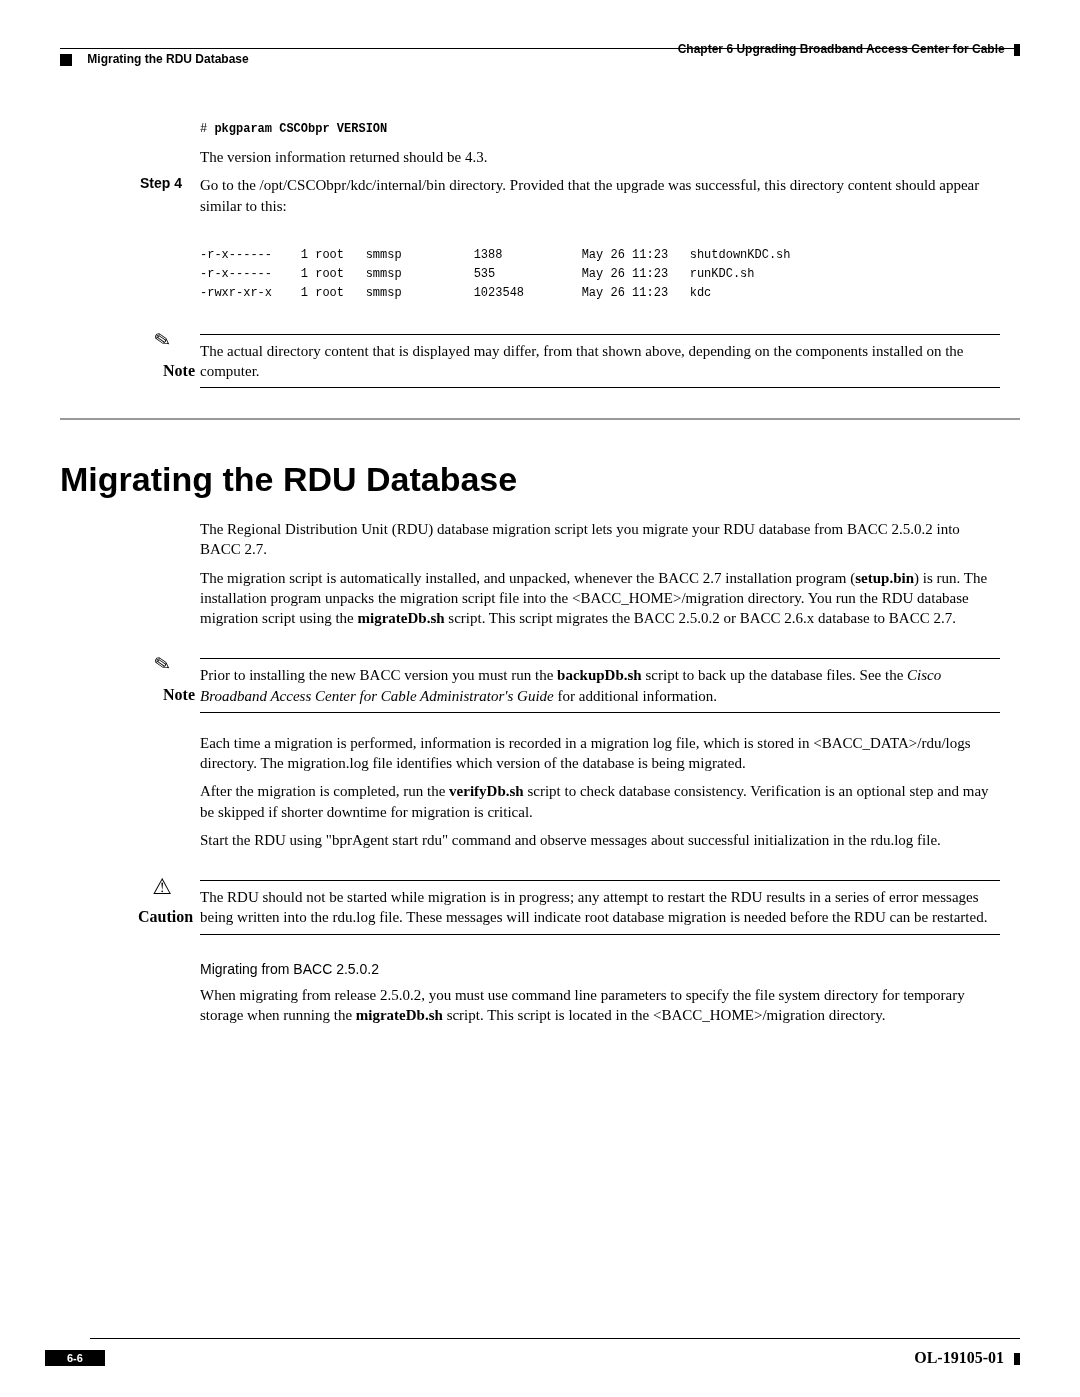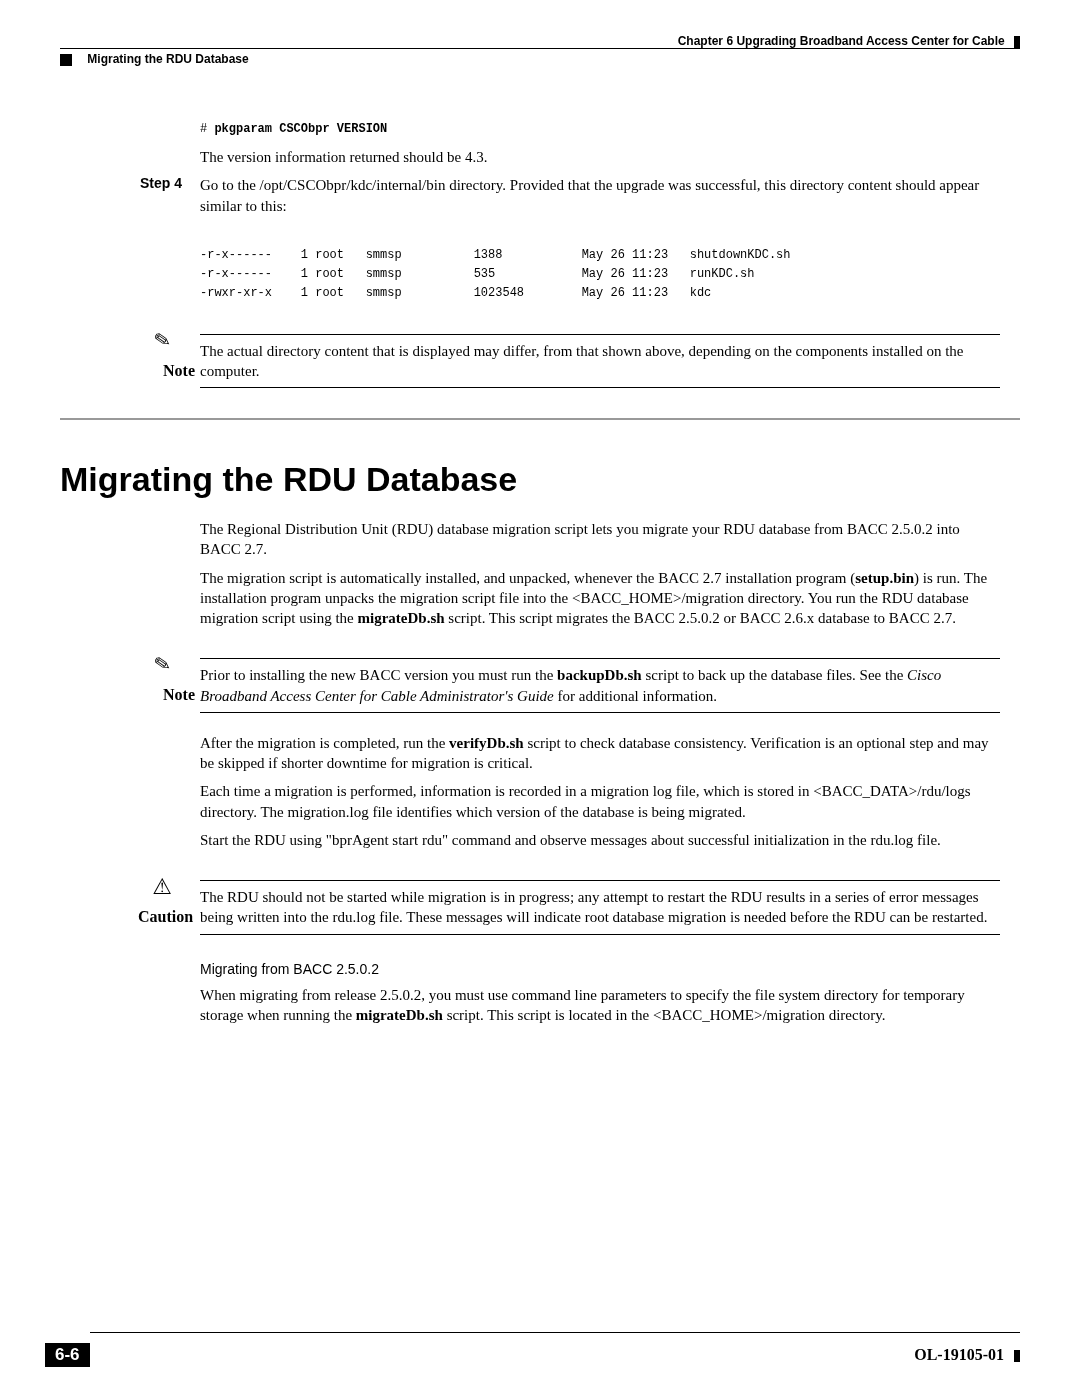--- a/index.html
+++ b/index.html
@@ -19,21 +19,21 @@
     padding: 30px 60px 40px 60px;
   }
   .header {
     position: relative;
     height: 40px;
     margin-bottom: 50px;
   }
   .header-right {
     position: absolute;
     right: 0;
-    top: 4px;
+    top: 12px;
     font-size: 12px;
     font-family: Arial, Helvetica, sans-serif;
   }
   .header-right .chap {
     font-weight: bold;
   }
   .header-right .rule {
     display: inline-block;
     width: 6px;
     height: 12px;
@@ -175,22 +175,22 @@
     font-family: Arial, Helvetica, sans-serif;
     font-weight: bold;
     font-size: 12px;
     margin-left: 45px;
   }
   .page-num {
     background: #000;
     color: #fff;
     font-family: Arial, Helvetica, sans-serif;
     font-weight: bold;
-    font-size: 17px;
-    padding: 2px 10px;
+    font-size: 11px;
+    padding: 2px 22px;
   }
   .doc-id {
     font-family: Liberation Serif, serif;
     font-weight: bold;
     font-size: 16px;
   }
   .doc-id .rule {
     display: inline-block;
     width: 6px;
     height: 12px;
@@ -258,25 +258,25 @@
   <div class="note-block">
     <div class="note-icon"><span class="pen-icon">✎</span></div>
     <div class="note-label">Note</div>
     <div class="note-rule-top"></div>
     <div class="note-text">
       <span>Prior to installing the new BACC version you must run the </span><span class="bold">backupDb.sh</span><span> script to back up the database files. See the </span><span class="italic">Cisco Broadband Access Center for Cable Administrator's Guide</span><span> for additional information.</span>
     </div>
     <div class="note-rule-bot"></div>
   </div>
 
+  <p class="body-indent">Each time a migration is performed, information is recorded in a migration log file, which is stored in &lt;BACC_DATA&gt;/rdu/logs directory. The migration.log file identifies which version of the database is being migrated.</p>
+
   <p class="body-indent">
     <span>After the migration is completed, run the </span><span class="bold">verifyDb.sh</span><span> script to check database consistency.  Verification is an optional step and may be skipped if shorter downtime for migration is critical.</span>
   </p>
-
-  <p class="body-indent">Each time a migration is performed, information is recorded in a migration log file, which is stored in &lt;BACC_DATA&gt;/rdu/logs directory. The migration.log file identifies which version of the database is being migrated.</p>
   <p class="body-indent">Start the RDU using "bprAgent start rdu" command and observe messages about successful initialization in the rdu.log file.</p>
 
   <div class="note-block">
     <div class="note-icon"><span class="caution-icon">⚠</span></div>
     <div class="note-label" style="left:78px;">Caution</div>
     <div class="note-rule-top"></div>
     <div class="note-text">The RDU should not be started while migration is in progress; any attempt to restart the RDU results in a series of error messages being written into the rdu.log file. These messages will indicate root database migration is needed before the RDU can be restarted.</div>
     <div class="note-rule-bot"></div>
   </div>
 

